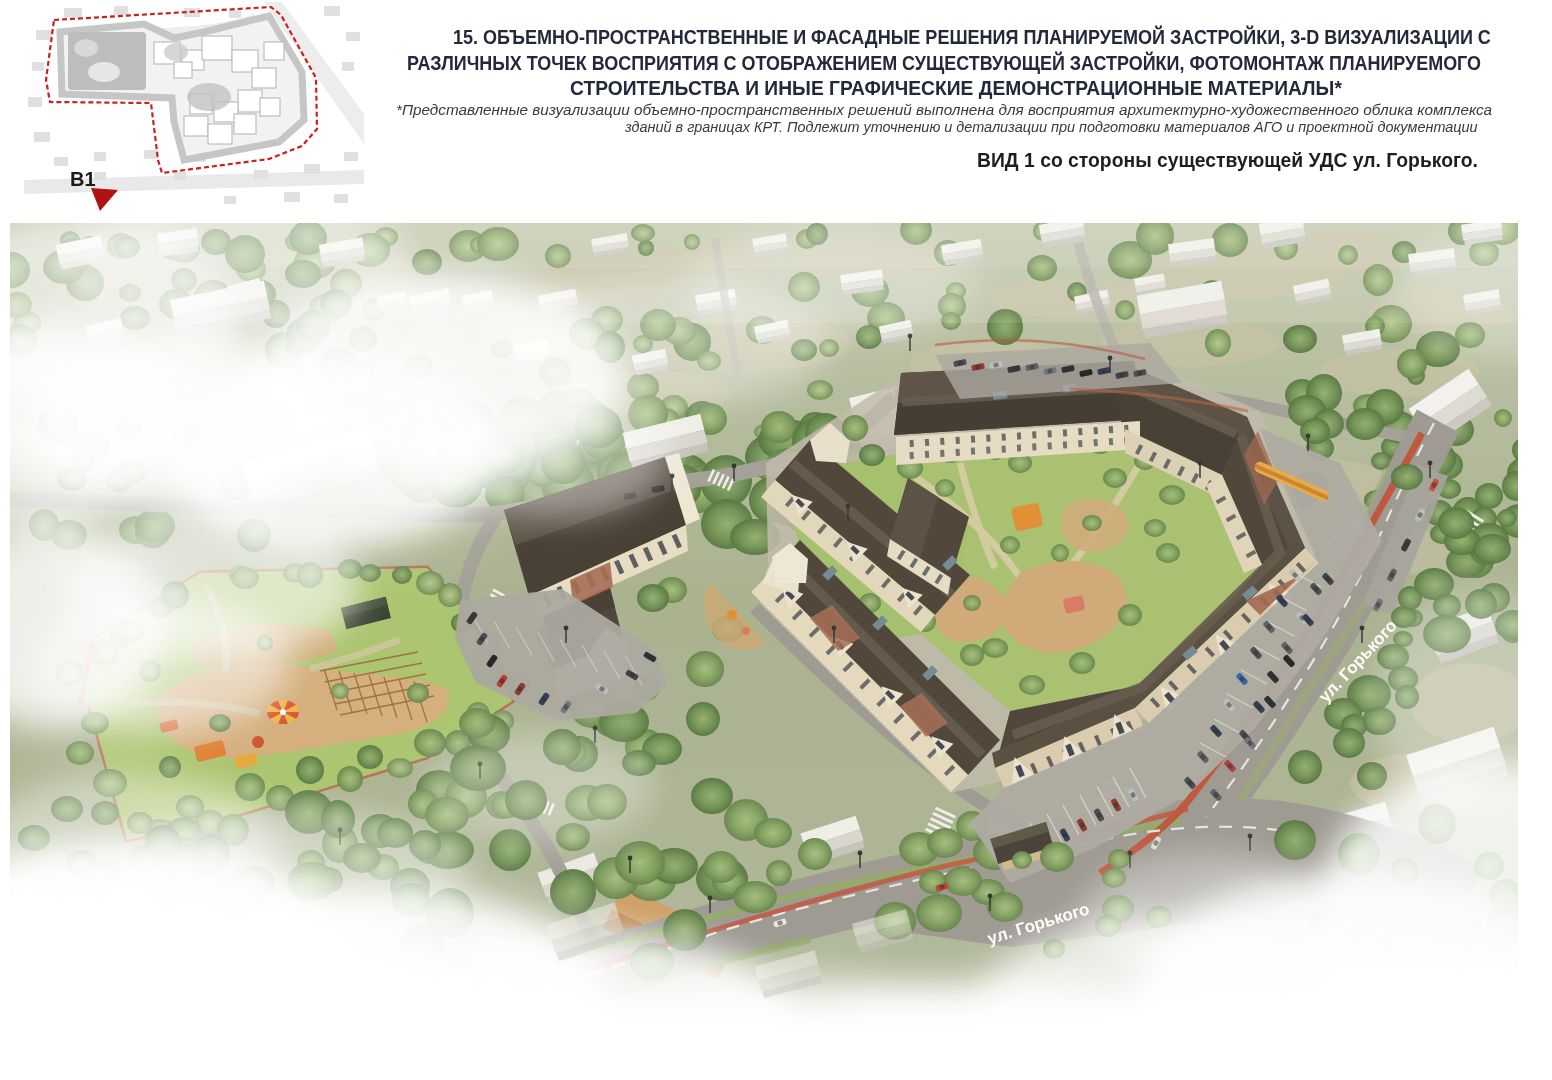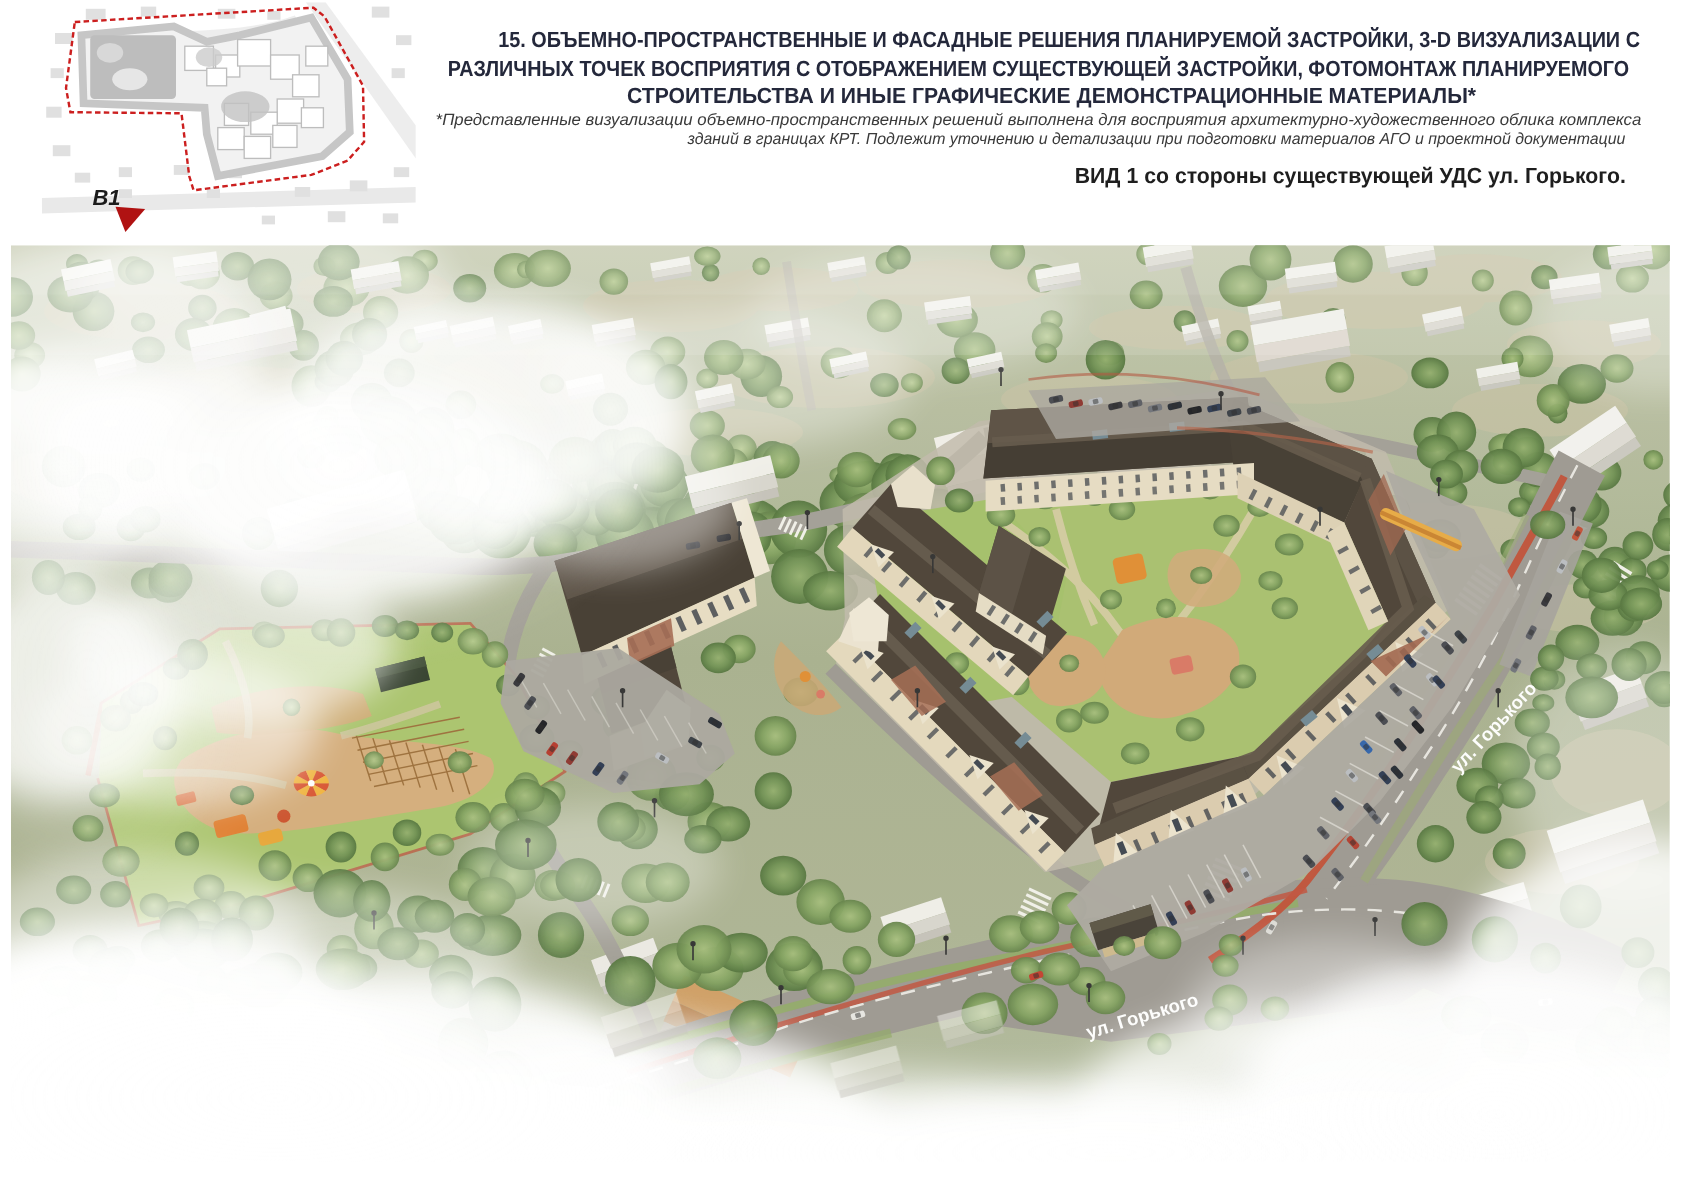--- a/index.html
+++ b/index.html
@@ -1,19 +1,19 @@
 <!DOCTYPE html>
 <html><head><meta charset="utf-8">
 <style>
 html,body{margin:0;padding:0;background:#ffffff;width:1552px;height:1080px;overflow:hidden;}
 body{font-family:"Liberation Sans", sans-serif;position:relative;}
 </style></head>
 <body>
 
-<div style="position:absolute;left:38px;top:2px;width:340px;height:210px;font-style:italic;"><svg width="340" height="210" viewBox="0 0 340 210">
+<div style="position:absolute;left:24px;top:2px;width:340px;height:210px;"><svg width="340" height="210" viewBox="0 0 340 210">
       <rect width="340" height="210" fill="#ffffff"></rect>
       <g fill="#e9e9e9">
         <path d="M 0,178 L 340,168 L 340,182 L 0,192 Z"></path>
         <path d="M 240,0 L 258,0 L 340,112 L 340,142 Z" opacity="0.8"></path>
         <path d="M 60,30 C 120,24 180,30 230,12 L 236,22 C 186,40 120,34 62,40 Z" opacity="0.8"></path>
       </g>
       <g fill="#e0e0e0">
         <rect x="12" y="28" width="16" height="10"></rect>
         <rect x="40" y="6" width="18" height="10"></rect>
         <rect x="90" y="4" width="14" height="9"></rect>

